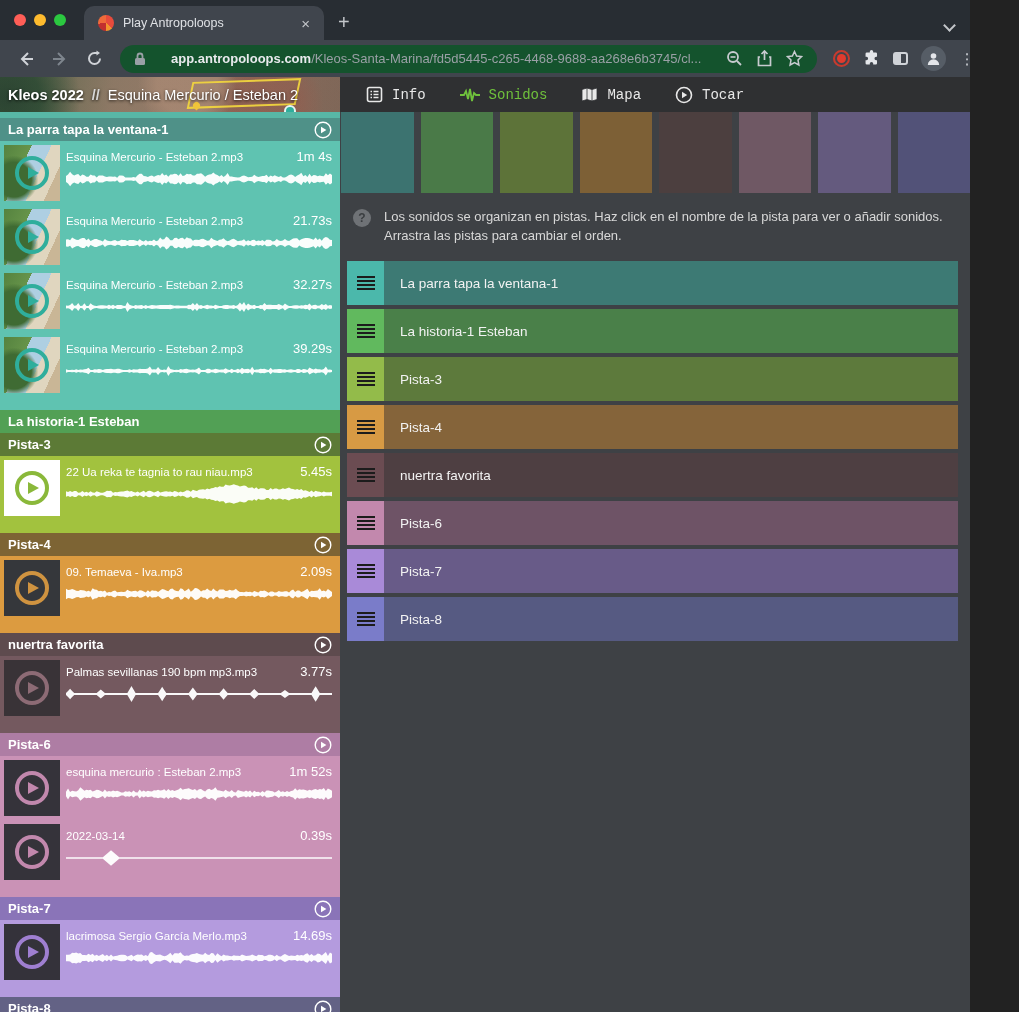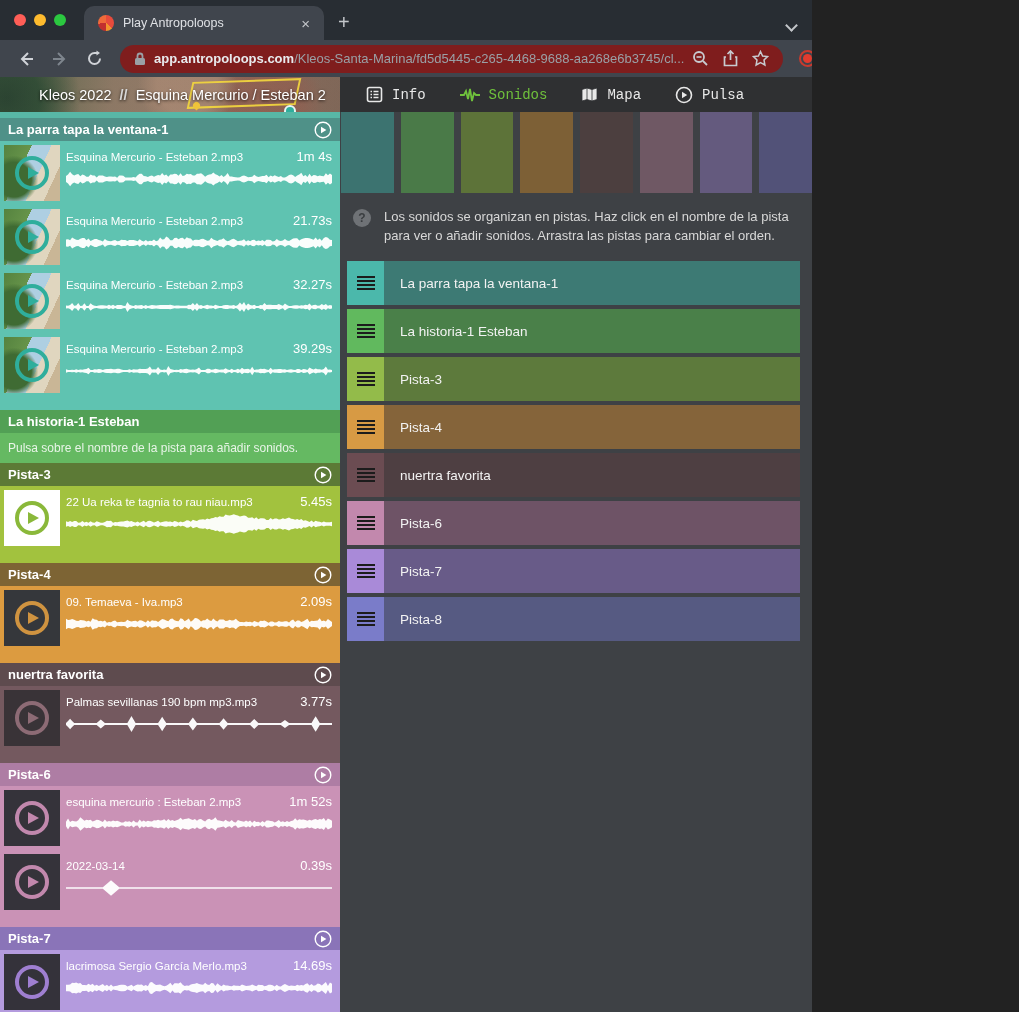--- a/index.html
+++ b/index.html
@@ -1,34 +1,34 @@
 <!DOCTYPE html>
 <html><head>
 <meta charset="utf-8">
 <style>
   * { margin:0; padding:0; box-sizing:border-box; }
   body { font-family:"Liberation Sans", sans-serif; background:#222; }
-  .screen { width:812px; height:1012px; overflow:hidden; background:#3e4145; position:relative; }
+  .screen { width:970px; height:1012px; overflow:hidden; background:#3e4145; position:relative; }
 
   
   .tabstrip { height:40px; background:#282d33; display:flex; align-items:flex-end; position:relative; }
   .lights { display:flex; gap:8px; align-items:center; height:40px; padding:0 18px 0 14px; }
   .light { width:12px; height:12px; border-radius:50%; }
   .light.red{background:#ff5e57}.light.yellow{background:#febb2e}.light.green{background:#2bc840}
   .tab { width:240px; height:34px; background:#40454d; border-radius:10px 10px 0 0; display:flex; align-items:center; padding:0 10px 0 14px; gap:9px; }
   .favicon { width:16px; height:16px; border-radius:50%; background:conic-gradient(#e84b3c 0 130deg, #f3922d 130deg 180deg, #c22f2f 180deg 265deg, #ef6a3a 265deg 360deg); flex:none; }
   .tabtitle { color:#dfe1e5; font-size:12.5px; flex:1; white-space:nowrap; overflow:hidden; }
   .tabclose { color:#c3c6ca; font-size:15px; line-height:1; padding:2px 4px; border-radius:4px; }
   .newtab { color:#c3c6ca; font-size:20px; line-height:1; margin:0 0 8px 14px; }
   .tabchev { position:absolute; right:16px; bottom:10px; width:9px; height:9px; }
   .tabchev::before { content:""; position:absolute; left:0; top:0; width:7px; height:7px; border-right:2px solid #c3c6ca; border-bottom:2px solid #c3c6ca; transform:rotate(45deg); }
 
   .toolbar { height:37px; background:#40454d; display:flex; align-items:center; padding:0 10px 0 12px; gap:6px; }
   .navbtn { width:28px; height:28px; display:flex; align-items:center; justify-content:center; flex:none; }
-  .urlpill { height:28px; width:727px; background:#7f1d1d; border-radius:14px; display:flex; align-items:center; padding:0 10px 0 14px; gap:8px; margin-left:6px; }
+  .urlpill { height:28px; width:727px; background:#14532d; border-radius:14px; display:flex; align-items:center; padding:0 10px 0 14px; gap:25px; margin-left:6px; }
   .urltext { flex:1; font-size:13px; white-space:nowrap; overflow:hidden; }
   .urlhost { color:#e8eaed; font-weight:bold; }
   .urlpath { color:#9aa0a6; }
   .pillicons { display:flex; gap:14px; align-items:center; padding-right:4px; }
   .ticon { display:flex; align-items:center; justify-content:center; }
   .recdot { width:17px; height:17px; border:2px solid #c93a2e; border-radius:50%; display:flex; align-items:center; justify-content:center; }
   .recdot i { display:block; width:9px; height:9px; border-radius:50%; background:#e23b2e; }
   .rtoolicons { display:flex; gap:13px; align-items:center; margin-left:10px; }
   .panelicon { width:15px; height:13px; border:2px solid #d0d3d8; border-radius:3px; position:relative; }
   .panelicon::before { content:""; position:absolute; left:0; top:0; bottom:0; width:6px; background:#d0d3d8; }
@@ -42,21 +42,21 @@
       linear-gradient(rgba(25,25,25,.25), rgba(25,25,25,.25)),
       radial-gradient(circle at 2% 60%, #32523a 0%, #3c5f41 10%, rgba(60,95,65,0) 22%),
       radial-gradient(circle at 55% 20%, rgba(214,172,144,.85) 0 16%, rgba(214,172,144,0) 26%),
       radial-gradient(circle at 78% 75%, rgba(186,118,98,.75) 0 12%, rgba(186,118,98,0) 22%),
       linear-gradient(100deg, #68764f 0%, #8b8a6a 16%, #b3987e 33%, #bc9a82 52%, #ab8672 72%, #a2816d 100%);
   }
   .poly { position:absolute; left:190px; top:3px; width:108px; height:27px; border:2px solid rgba(240,212,62,.95); transform:skewX(-14deg) rotate(-2deg); }
   .pinmark { position:absolute; left:193px; bottom:3px; width:7px; height:7px; border-radius:50% 50% 50% 0; background:#f0c43a; transform:rotate(-45deg); }
   .geodot { position:absolute; left:284px; bottom:-5px; width:12px; height:12px; border-radius:50%; background:#2fae9c; border:2px solid #e8f6f3; }
   .crumb { position:absolute; left:8px; top:0; height:35px; display:flex; align-items:center; gap:8px; font-size:14.5px; text-shadow:0 1px 3px rgba(0,0,0,.8); white-space:nowrap; }
-  .crumb .proj { font-weight:normal;margin-left:31px; }
+  .crumb .proj { font-weight:bold; }
   .crumb .sep { color:#d8d8d8; font-weight:bold; }
   .nav { display:flex; align-items:center; gap:34px; padding-left:26px;font-family:Liberation Mono, monospace; }
   .navitem { display:flex; align-items:center; gap:9px; font-size:14px; color:#e8e8e8; cursor:pointer; }
   .navitem.active { color:#6fc13c; }
   .hdright { margin-left:auto; display:flex; align-items:center; gap:13px; padding-right:9px; }
   .lang { font-size:12.5px; font-weight:bold; }
   .lang.on { color:#fff; } .lang.off { color:#63666a; }
   .spinner { width:15px; height:15px; border-radius:50%; border:3px solid #55585c; border-left-color:#e8e8e8; border-bottom-color:#e8e8e8; transform:rotate(-30deg); }
   .counter { font-size:10.5px; font-weight:bold; color:#fff; white-space:nowrap; }
 
@@ -226,21 +226,21 @@
         <svg width="17" height="15" viewBox="0 0 17 15">
             <path d="M1 2.5 L6 1 L11 2.5 L16 1 V12.5 L11 14 L6 12.5 L1 14 Z M6 1 V12.5 M11 2.5 V14" fill="#e8e8e8" stroke="#2f3032" stroke-width="0.8"></path>
           </svg>
         <span>Mapa</span>
       </div>
       <div class="navitem">
         <svg width="18" height="18" viewBox="0 0 18 18">
             <circle cx="9" cy="9" r="7.5" stroke="#e8e8e8" stroke-width="1.6" fill="none"></circle>
             <path d="M7 5.8 L12.2 9 L7 12.2 Z" fill="#e8e8e8"></path>
           </svg>
-        <span>Pulsa</span>
+        <span>Tocar</span>
       </div>
     </div>
   </div>
 
   <div class="content">
 
     <div class="sidebar">
 
       <section class="track t1">
         <div class="track-topstrip"></div>
@@ -310,23 +310,20 @@
                 </svg>
             </div>
           </div>
         </div>
       </section>
 
       <section class="track t2">
         <header class="track-head">
           <span class="track-name">La historia-1 Esteban</span>
         </header>
-        <div class="clips">
-            <div class="trackmsg">Pulsa sobre el nombre de la pista para añadir sonidos.</div>
-          </div>
       </section>
 
       <section class="track t3">
         <header class="track-head">
           <span class="track-name">Pista-3</span>
           <span class="playcircle">
               <svg width="18" height="18" viewBox="0 0 18 18">
                 <circle cx="9" cy="9" r="7.8" stroke="#fff" stroke-width="1.4" fill="none"></circle>
                 <path d="M7 5.8 L12.4 9 L7 12.2 Z" fill="#fff"></path>
               </svg>

